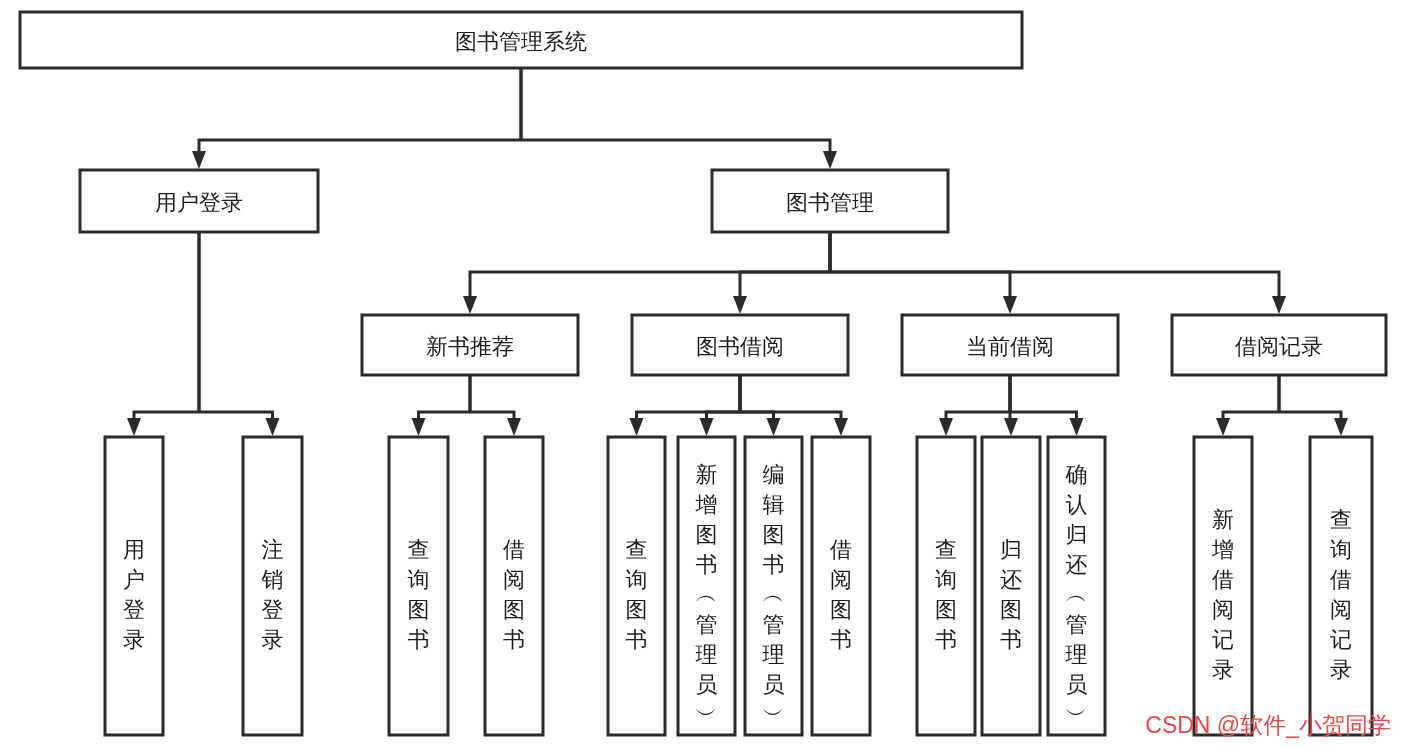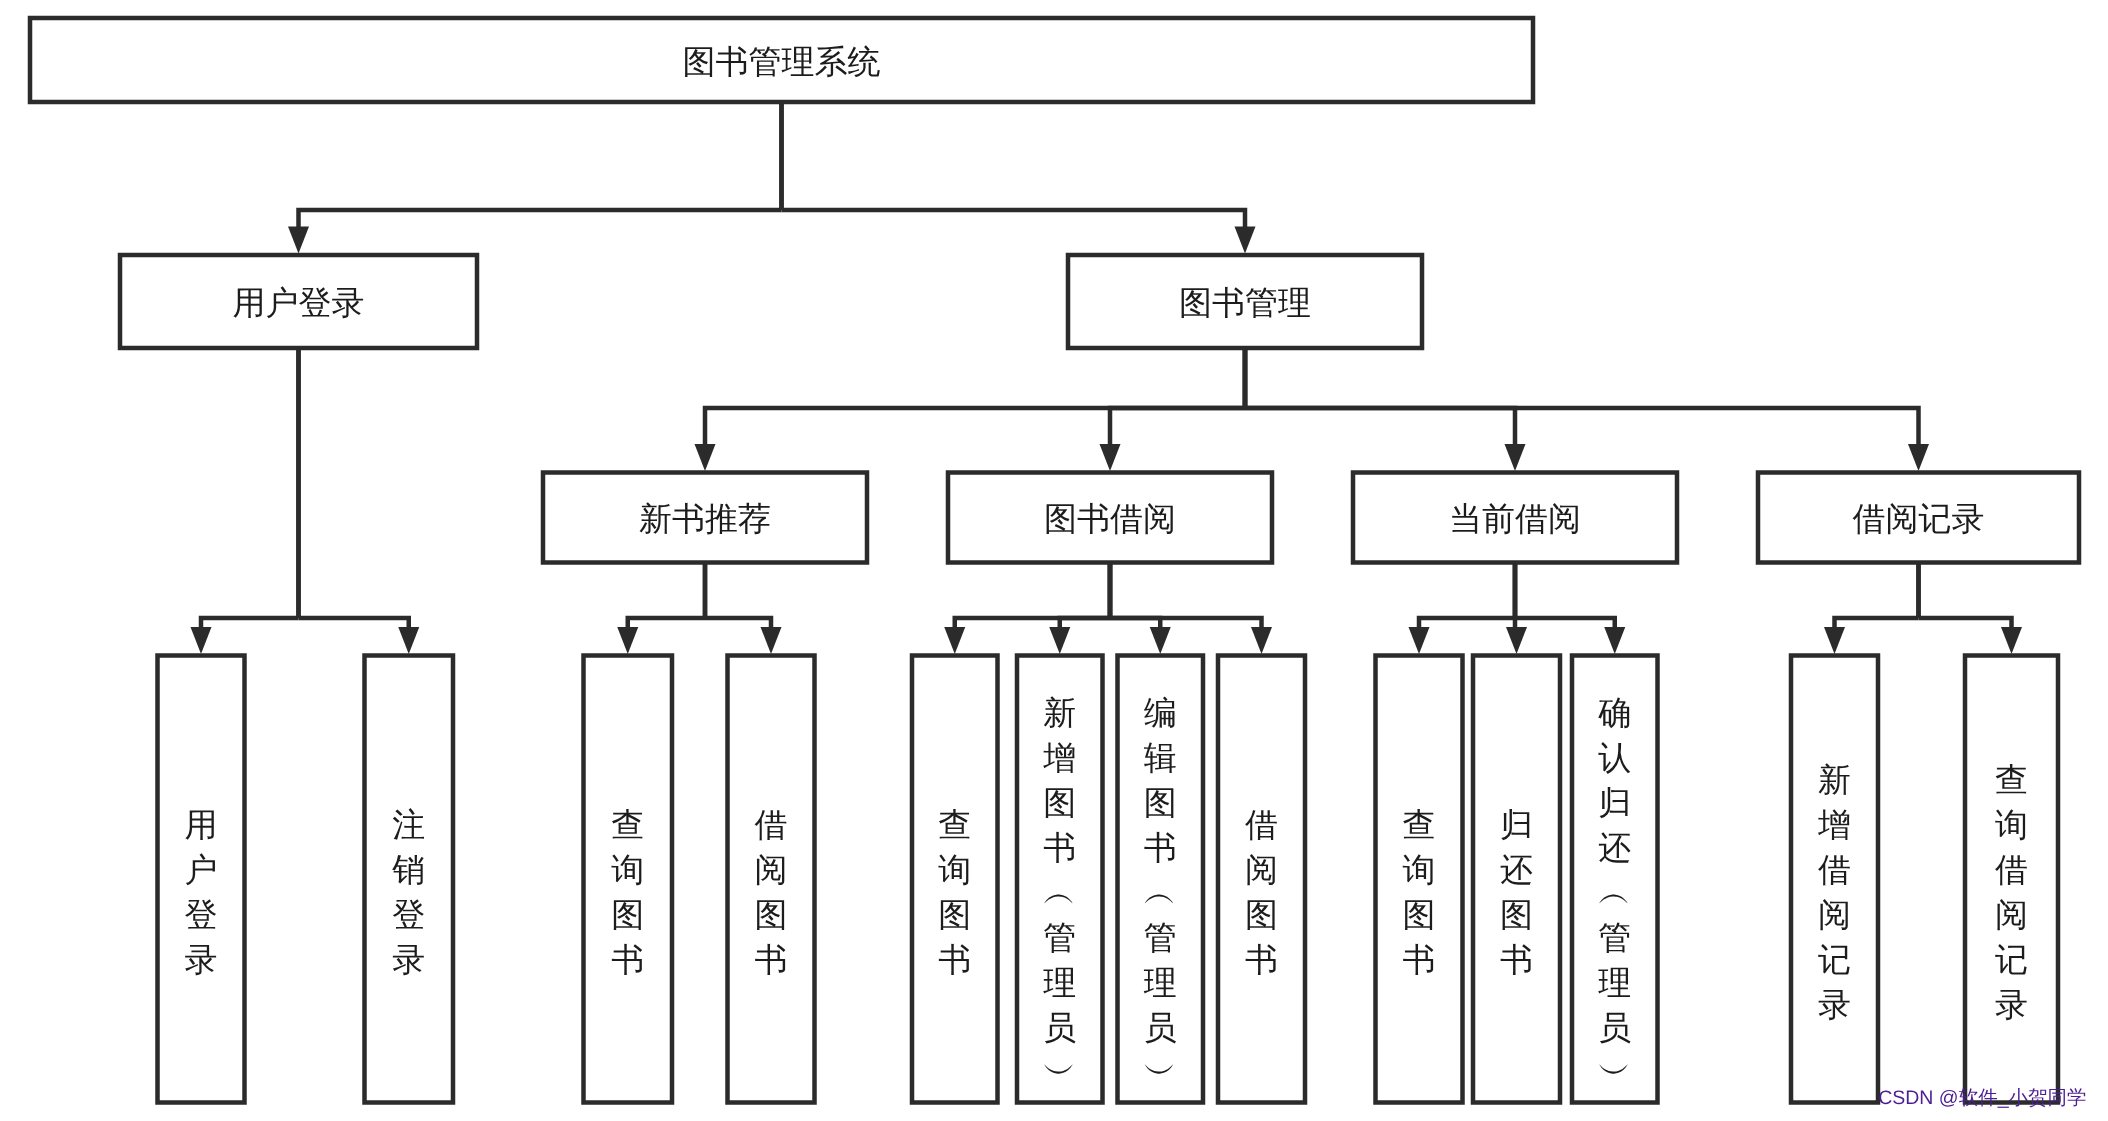--- a/index.html
+++ b/index.html
@@ -12,21 +12,21 @@
   .node-rect{fill:#ffffff;stroke:#2b2b2b;stroke-width:3;}
   .connector{fill:none;stroke:#2b2b2b;stroke-width:3;stroke-linecap:butt;}
   .arrow-head{fill:#2b2b2b;stroke:none;}
   .node-label{
     font-family:"Liberation Sans","DejaVu Sans",sans-serif;
     fill:#1c1c1c;font-size:22px;text-anchor:middle;dominant-baseline:central;
   }
   .watermark{
     position:absolute;right:14px;bottom:6px;
     font-family:"Liberation Sans","DejaVu Sans",sans-serif;
-    font-size:13px;color:#4c1d95;white-space:nowrap;user-select:none;
+    font-size:23px;color:#ef4444;white-space:nowrap;user-select:none;
   }
 </style>
 </head>
 <body>
 
 <div id="diagram-root">
 
   <svg id="tree-svg" viewBox="0 0 1405 747">
     <g id="connectors-layer">
         <g>

